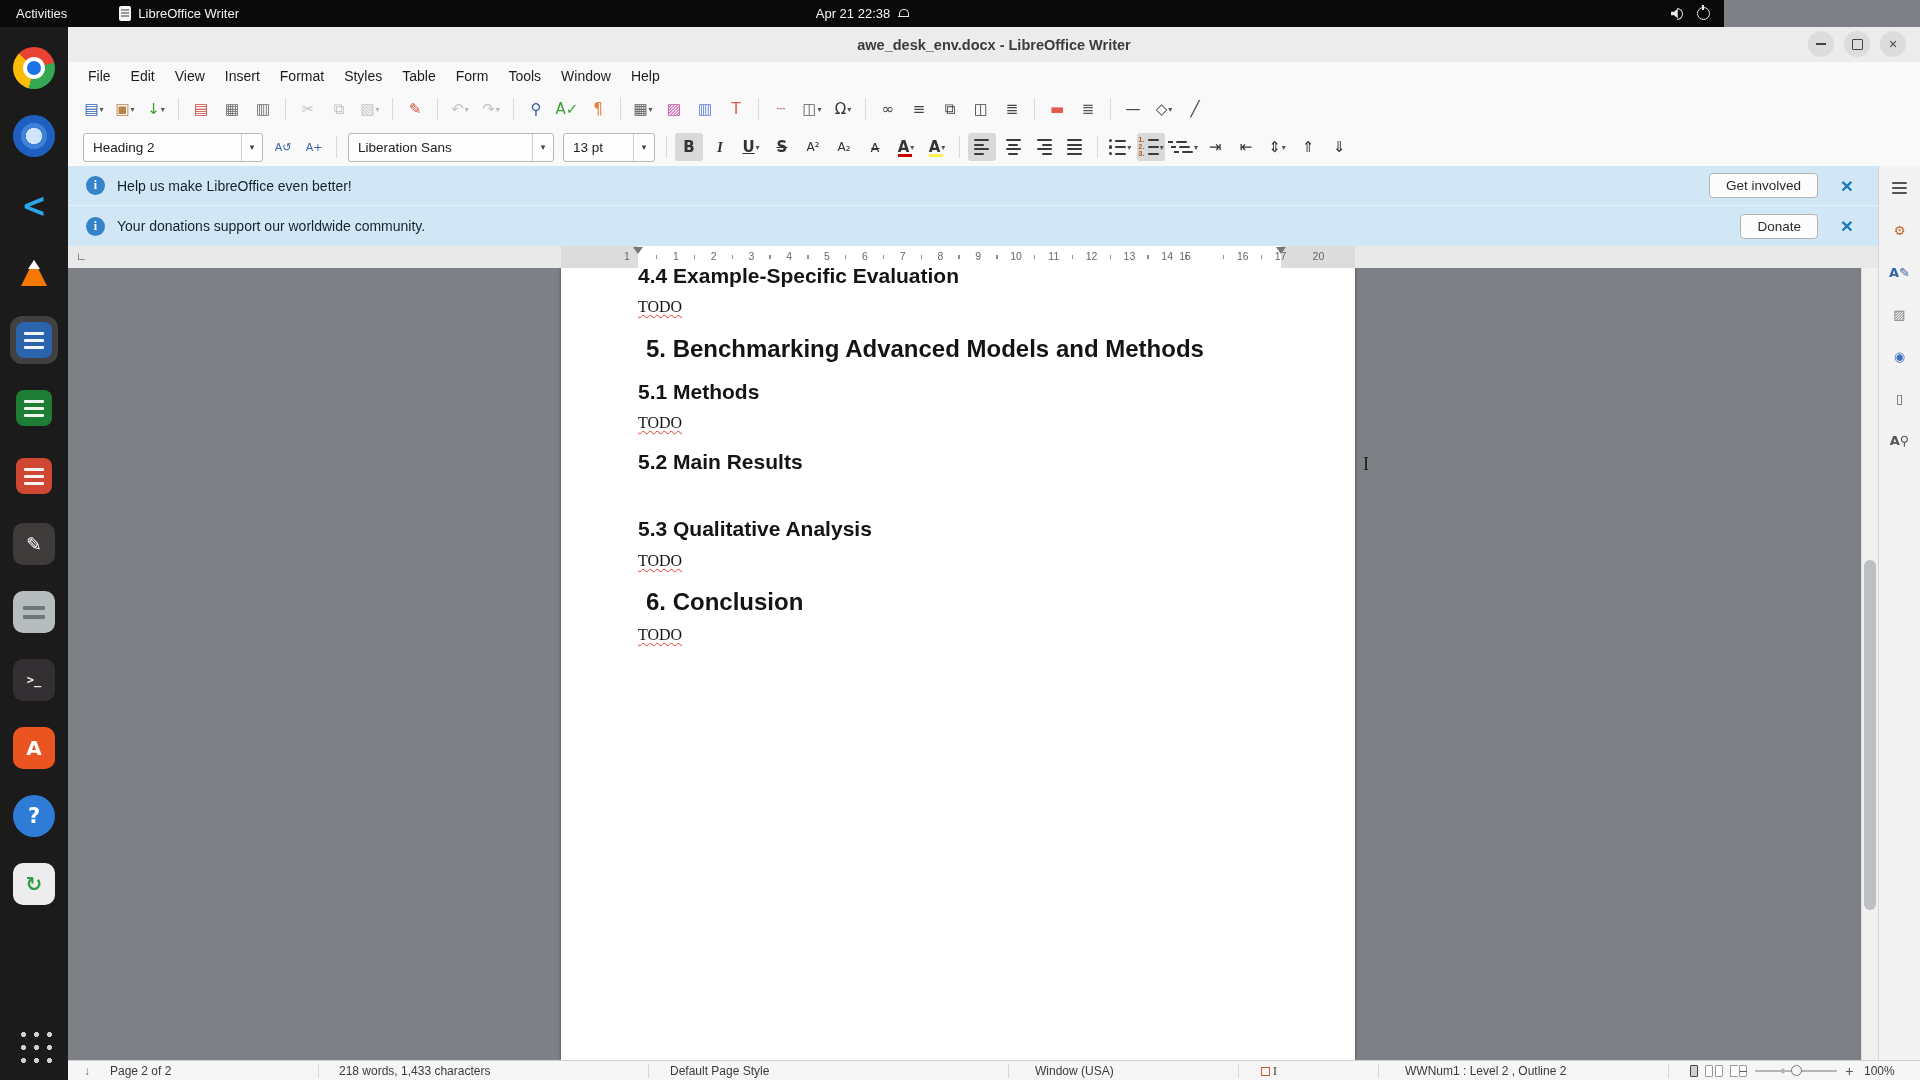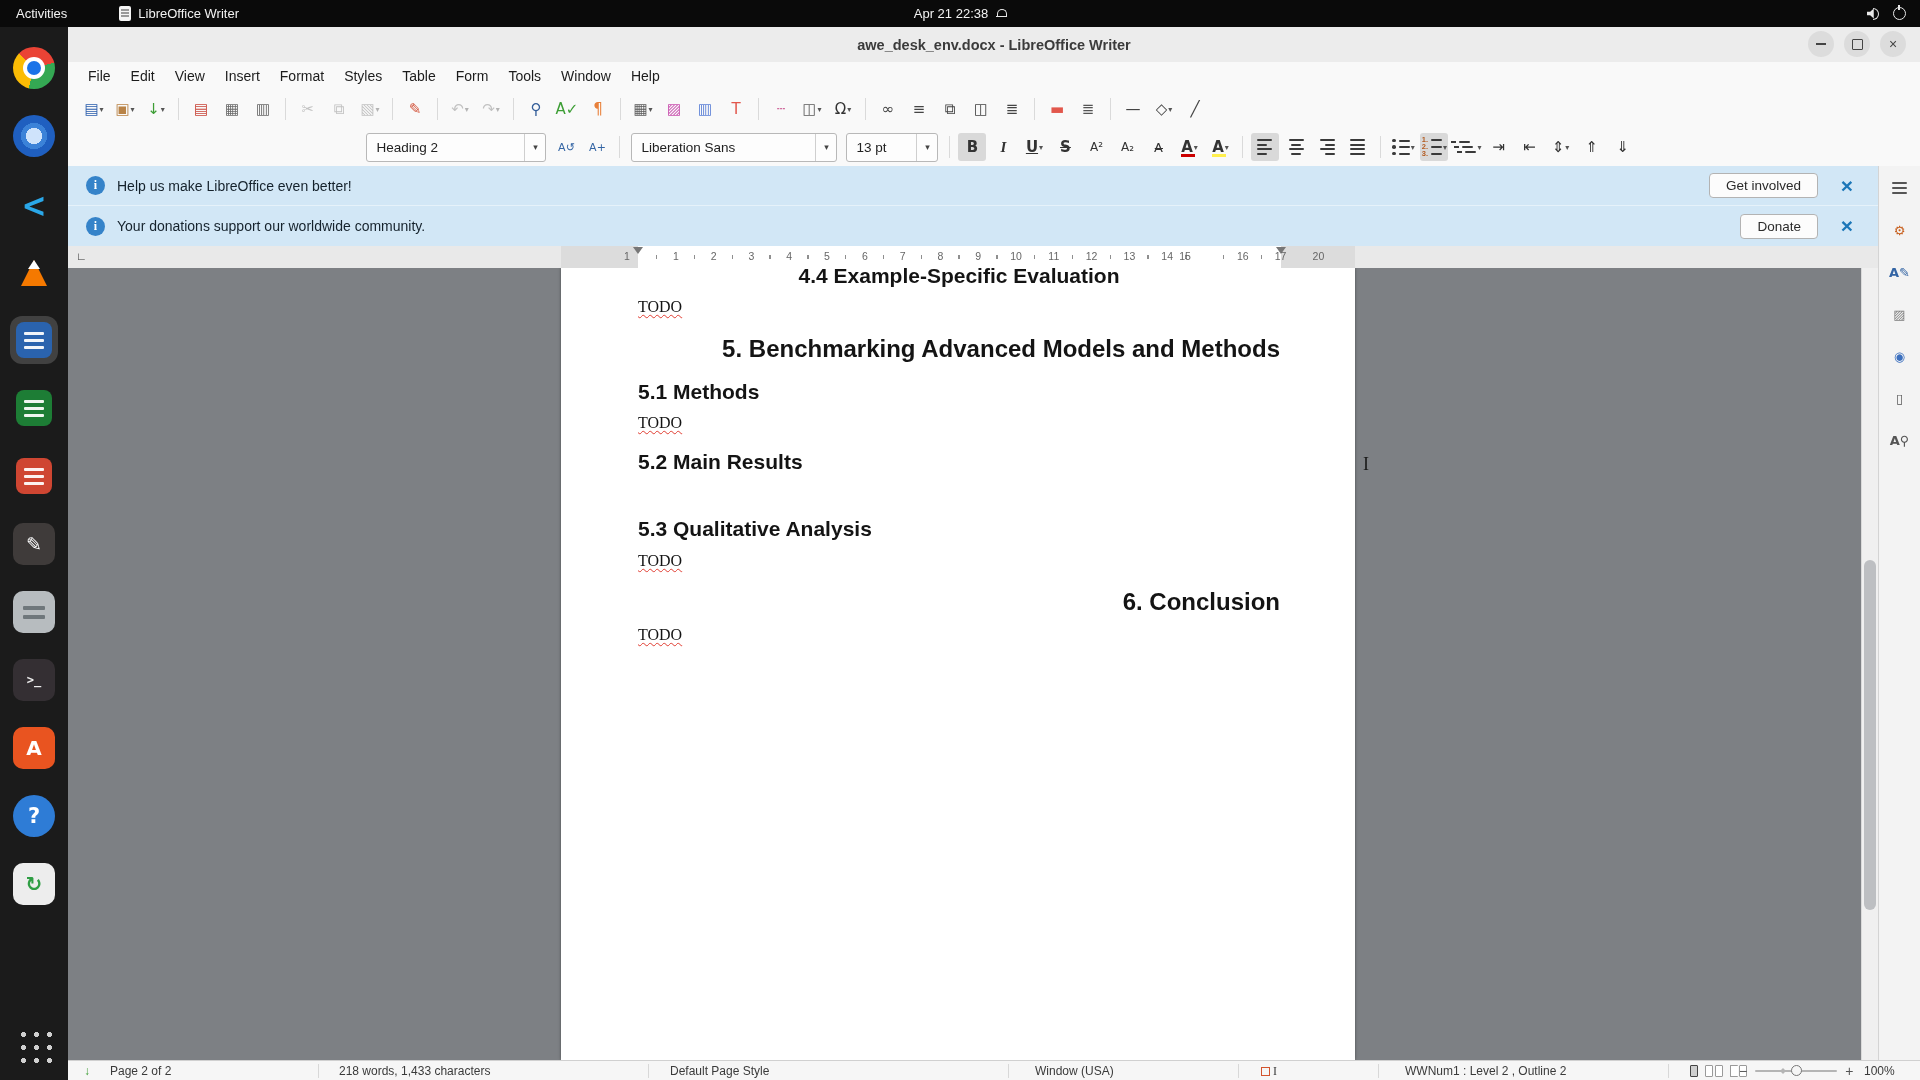--- a/index.html
+++ b/index.html
@@ -2,21 +2,21 @@
 <html><head>
 <meta charset="utf-8">
 <style>
   html,body{margin:0;padding:0;background:#555;}
   .screen{position:relative;width:1920px;height:1080px;overflow:hidden;
           background:#7d8084;font-family:"Liberation Sans",sans-serif;
           -webkit-font-smoothing:antialiased;}
   .g,.dd,.carr{font-family:"DejaVu Sans",sans-serif;}
 
   
-  .topbar{position:absolute;left:0;top:0;width:1920px;height:27px;background:#0a0a0a;
+  .topbar{position:absolute;left:0;top:0;width:1724px;height:27px;background:#0a0a0a;
           color:#f2f2f2;display:flex;align-items:center;font-size:13px;}
   .tb-activities{padding:0 16px;height:100%;display:flex;align-items:center;}
   .tb-app{display:flex;align-items:center;gap:7px;margin-left:36px;}
   .mini-doc{width:12px;height:15px;background:#f5f5f5;border-radius:2px;position:relative;}
   .mini-doc::before{content:"";position:absolute;left:2px;top:3px;width:8px;height:1.5px;
      background:#9a9a9a;box-shadow:0 3px 0 #9a9a9a,0 6px 0 #9a9a9a;}
   .tb-clock{position:absolute;left:0;right:0;top:0;height:27px;display:flex;align-items:center;
             justify-content:center;gap:8px;pointer-events:none;}
   .bell{width:10px;height:10px;position:relative;display:inline-block;}
   .bell::before{content:"";position:absolute;left:1px;top:0;width:8px;height:7px;
@@ -70,21 +70,21 @@
   .wb-rest{width:9px;height:9px;border:1.4px solid #444;border-radius:1px;position:relative;background:#dcdcdc;}
   .wb-rest::before{content:"";position:absolute;left:2px;top:-4px;width:9px;height:9px;border:1.4px solid #444;border-radius:1px;z-index:-1;}
 
   .menubar{position:absolute;left:68px;top:62px;right:0;height:28px;background:#f9f9f9;
      display:flex;align-items:center;padding-left:10px;font-size:14px;color:#1c1c1c;}
   .menu-item{padding:0 10px;height:28px;display:flex;align-items:center;}
 
   .toolbar{position:absolute;left:68px;right:0;display:flex;align-items:center;gap:3px;
      padding-left:12px;background:#f9f9f9;}
   .toolbar1{top:90px;height:38px;border-bottom:1px solid #ededed;}
-  .toolbar2{top:128px;height:38px;border-bottom:1px solid #dcdcdc;justify-content:center;}
+  .toolbar2{top:128px;height:38px;border-bottom:1px solid #dcdcdc;}
   .tbtn{min-width:28px;height:28px;border-radius:3px;display:flex;align-items:center;
         justify-content:center;gap:1px;font-size:15px;color:#333;flex:0 0 auto;}
   .tbtn.active{background:#d9d9d9;}
   .tbtn.disabled{opacity:.42;}
   .tbtn .g{line-height:1;}
   .dd{font-size:8px;color:#555;}
   .tsep{width:1px;height:22px;background:#dadada;margin:0 5px;flex:0 0 auto;}
   .fb{font-weight:800;} .fi{font-style:italic;font-family:"Liberation Serif",serif;font-weight:700;}
   .fu{text-decoration:underline;font-weight:700;} .fs{text-decoration:line-through;font-weight:700;}
   .combo{height:27px;border:1px solid #b8b8b8;border-radius:3px;background:#fdfdfd;display:flex;
@@ -127,27 +127,27 @@
      background:repeating-linear-gradient(90deg,transparent 0 18px,#8f8f8f 18px 19.4px,transparent 19.4px 37.8px);}
   .rnum{position:absolute;top:4px;width:22px;text-align:center;}
   .rmark{position:absolute;top:1px;width:0;height:0;border-left:5px solid transparent;
      border-right:5px solid transparent;border-top:7px solid #777;}
   .tabsel{position:absolute;left:8px;top:4px;font-size:11px;color:#333;}
 
   
   .docarea{position:absolute;left:68px;top:268px;width:1810px;height:792px;background:#7d8084;overflow:hidden;}
   .docpage{position:absolute;left:493px;top:0;width:794px;height:792px;background:#fff;
      box-shadow:0 0 3px rgba(0,0,0,.4);box-sizing:border-box;padding:0 75px 0 77px;overflow:hidden;}
-  .b-h1{font:700 24px/1.25 "Liberation Sans",sans-serif;margin:16px 0 0;color:#141414;text-align:right;}
+  .b-h1{font:700 24px/1.25 "Liberation Sans",sans-serif;margin:16px 8px 0;color:#141414;}
   .b-h2{font:700 21px/1.25 "Liberation Sans",sans-serif;margin:15px 0 0;color:#141414;}
   .b-body{font:16px/1.3 "Liberation Serif",serif;margin:8px 0 0;color:#141414;width:fit-content;}
   .b-body.sp{text-decoration:underline;text-decoration-style:wavy;text-decoration-color:#e03c31;
      text-decoration-thickness:1px;text-underline-offset:2px;}
   .b-empty{height:26px;}
-  .docpage > :first-child{margin-top:-5px;text-align:center;}
+  .docpage > :first-child{margin-top:-5px;}
   .vscroll{position:absolute;right:0;top:0;width:16px;height:792px;background:#f0f0f0;border-left:1px solid #dadada;}
   .vthumb{position:absolute;left:2px;width:12px;border-radius:6px;background:#bdbfc2;}
   .mouse-ibeam{position:absolute;font-family:"Liberation Serif",serif;font-size:18px;color:#1a1a1a;}
 
   
   .sidebar{position:absolute;right:0;top:166px;width:42px;bottom:20px;background:#f3f3f3;
      border-left:1px solid #d4d4d4;display:flex;flex-direction:column;align-items:center;
      padding-top:8px;gap:14px;box-sizing:border-box;}
   .sbtn{width:28px;height:28px;display:flex;align-items:center;justify-content:center;border-radius:4px;}
   .hamb{display:flex;flex-direction:column;gap:3px;}

